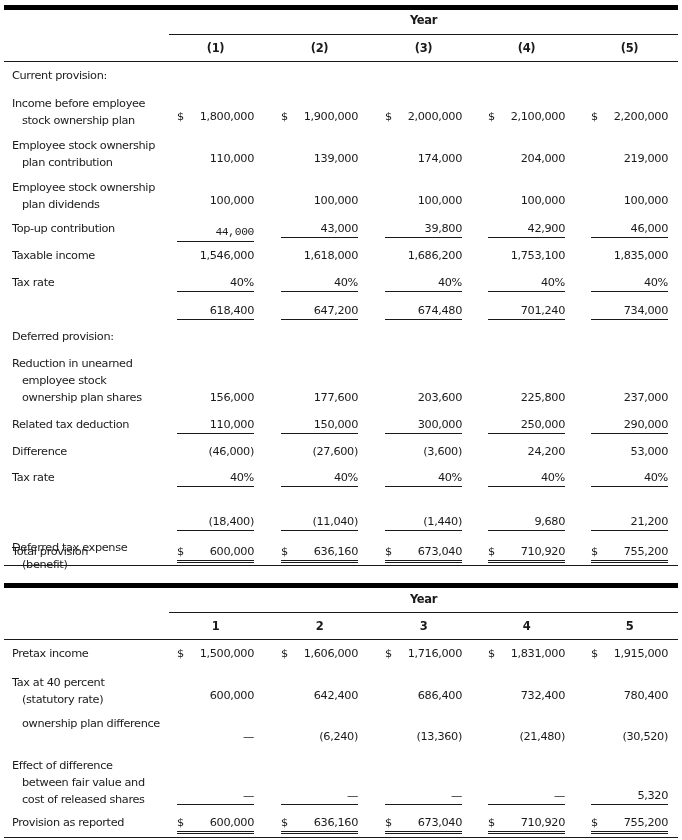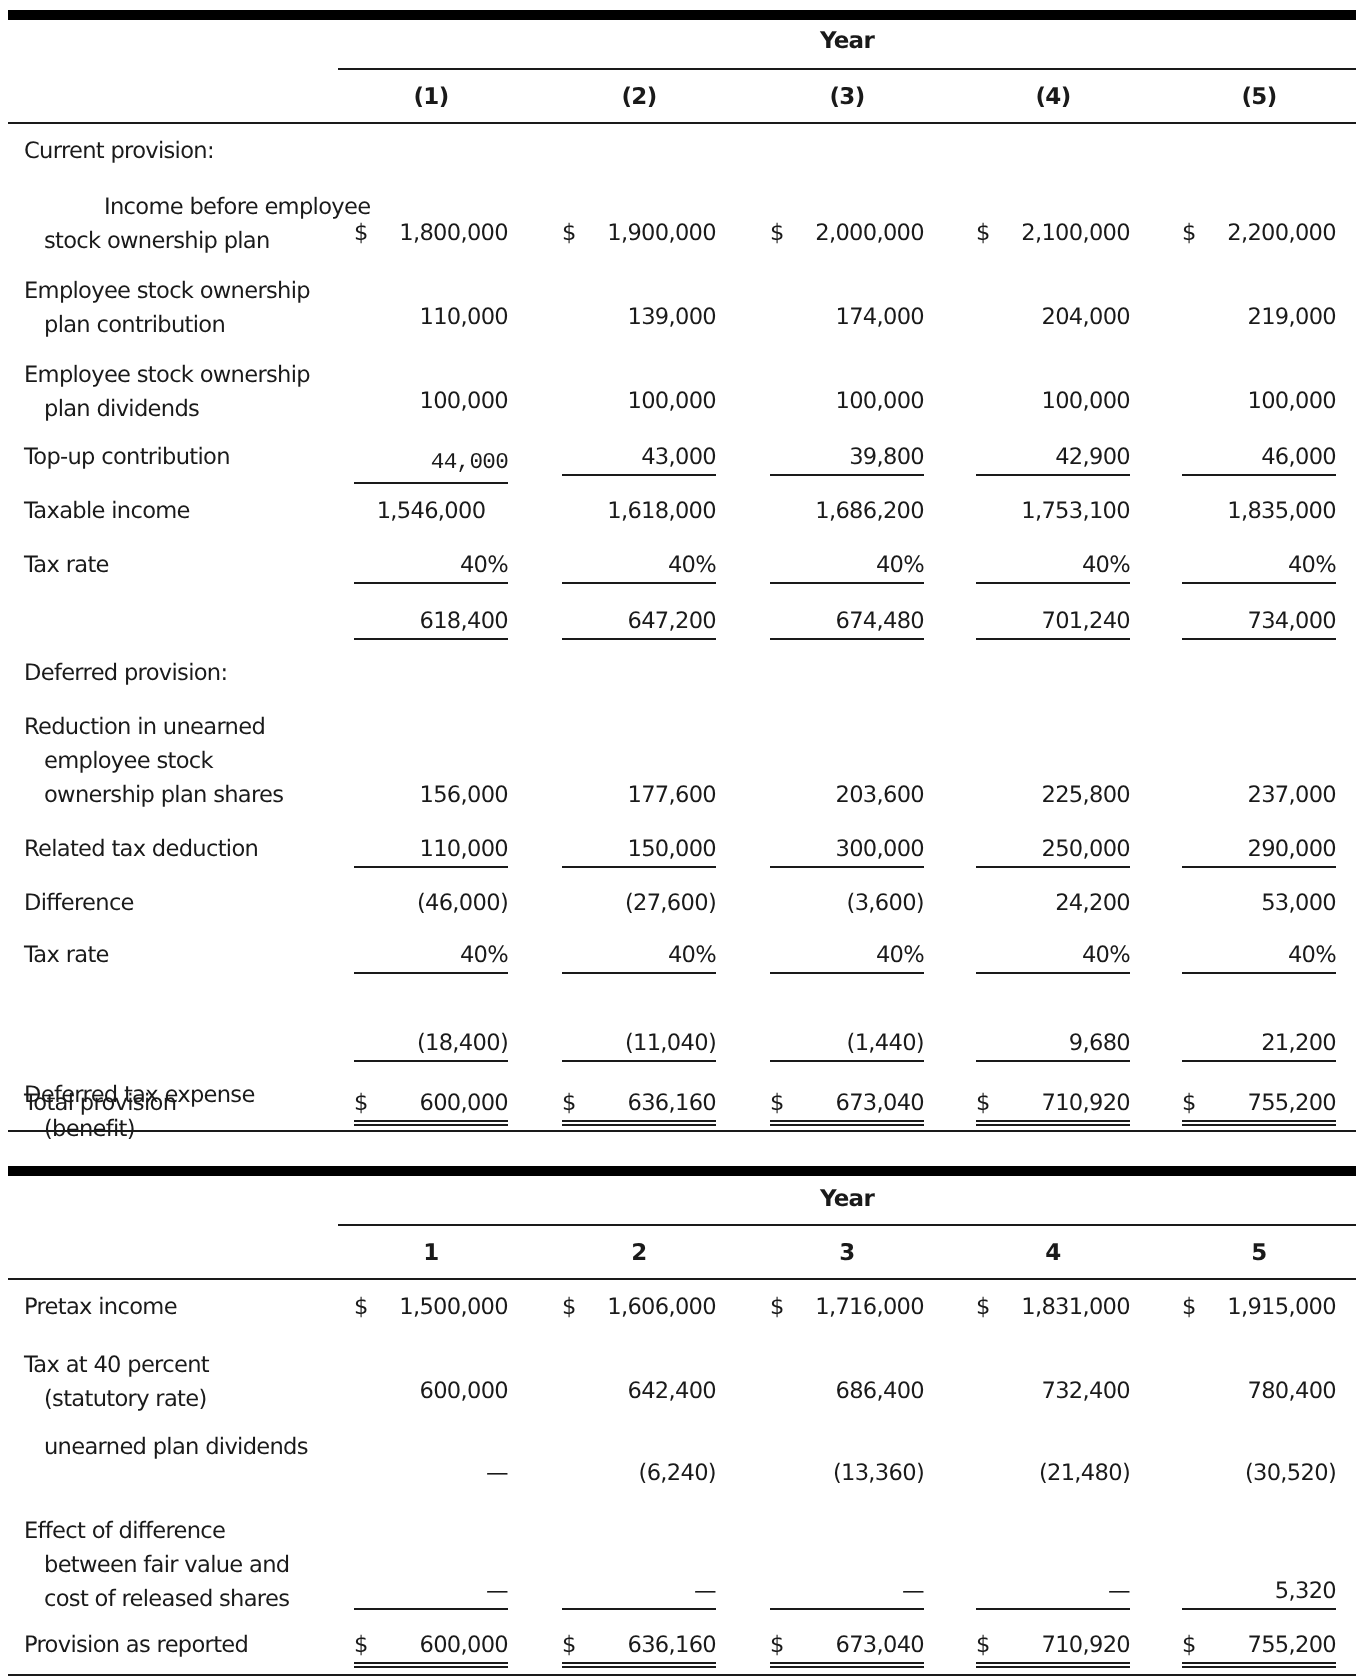--- a/index.html
+++ b/index.html
@@ -36,21 +36,21 @@
       <div class="colhdr" style="left: 587px; top: 41px;">(5)</div>
     </div>
   <div class="thin" style="top:61px;left:0;width:674px;"></div>
 
   <div class="lbl" style="top:67px;">Current provision:</div>
   <div class="lbl" style="top:328px;">Deferred provision:</div>
 
   <div id="t1-rows">
       <div class="row">
         <div class="lbl" style="top: 95px;">
-          <span style="display: block; margin-left: 40px;">Income before employee</span>
+          <span style="display: block;">Income before employee</span>
           <span class="ind" style="display: block;">stock ownership plan</span>
         </div>
         <div class="cell" style="left: 173px; top: 108px;"><span class="dollar">$</span><span>1,800,000</span></div>
         <div class="cell" style="left: 277px; top: 108px;"><span class="dollar">$</span><span>1,900,000</span></div>
         <div class="cell" style="left: 381px; top: 108px;"><span class="dollar">$</span><span>2,000,000</span></div>
         <div class="cell" style="left: 484px; top: 108px;"><span class="dollar">$</span><span>2,100,000</span></div>
         <div class="cell" style="left: 587px; top: 108px;"><span class="dollar">$</span><span>2,200,000</span></div>
       </div>
       <div class="row">
         <div class="lbl" style="top: 137px;">
@@ -81,21 +81,21 @@
         <div class="cell u1" style="left: 173px; top: 224px; font-family: Liberation Mono, monospace;"><span>44,000</span></div>
         <div class="cell u1" style="left: 277px; top: 220px;"><span>43,000</span></div>
         <div class="cell u1" style="left: 381px; top: 220px;"><span>39,800</span></div>
         <div class="cell u1" style="left: 484px; top: 220px;"><span>42,900</span></div>
         <div class="cell u1" style="left: 587px; top: 220px;"><span>46,000</span></div>
       </div>
       <div class="row">
         <div class="lbl" style="top: 247px;">
           <span style="display: block;">Taxable income</span>
         </div>
-        <div class="cell" style="left: 173px; top: 247px; text-align: center;"><span>1,546,000</span></div>
+        <div class="cell" style="left: 173px; top: 247px;"><span>1,546,000</span></div>
         <div class="cell" style="left: 277px; top: 247px;"><span>1,618,000</span></div>
         <div class="cell" style="left: 381px; top: 247px;"><span>1,686,200</span></div>
         <div class="cell" style="left: 484px; top: 247px;"><span>1,753,100</span></div>
         <div class="cell" style="left: 587px; top: 247px;"><span>1,835,000</span></div>
       </div>
       <div class="row">
         <div class="lbl" style="top: 274px;">
           <span style="display: block;">Tax rate</span>
         </div>
         <div class="cell u1" style="left: 173px; top: 274px;"><span>40%</span></div>
@@ -210,21 +210,21 @@
           <span class="ind" style="display: block;">(statutory rate)</span>
         </div>
         <div class="cell" style="left: 173px; top: 109px;"><span>600,000</span></div>
         <div class="cell" style="left: 277px; top: 109px;"><span>642,400</span></div>
         <div class="cell" style="left: 381px; top: 109px;"><span>686,400</span></div>
         <div class="cell" style="left: 484px; top: 109px;"><span>732,400</span></div>
         <div class="cell" style="left: 587px; top: 109px;"><span>780,400</span></div>
       </div>
       <div class="row">
         <div class="lbl" style="top: 137px;">
-          <span class="ind" style="display: block;">unearned plan dividends</span>
+          <span class="ind" style="display: block;">ownership plan difference</span>
         </div>
         <div class="cell" style="left: 173px; top: 150px;"><span>—</span></div>
         <div class="cell" style="left: 277px; top: 150px;"><span>(6,240)</span></div>
         <div class="cell" style="left: 381px; top: 150px;"><span>(13,360)</span></div>
         <div class="cell" style="left: 484px; top: 150px;"><span>(21,480)</span></div>
         <div class="cell" style="left: 587px; top: 150px;"><span>(30,520)</span></div>
       </div>
       <div class="row">
         <div class="lbl" style="top: 179px;">
           <span style="display: block;">Effect of difference</span>

